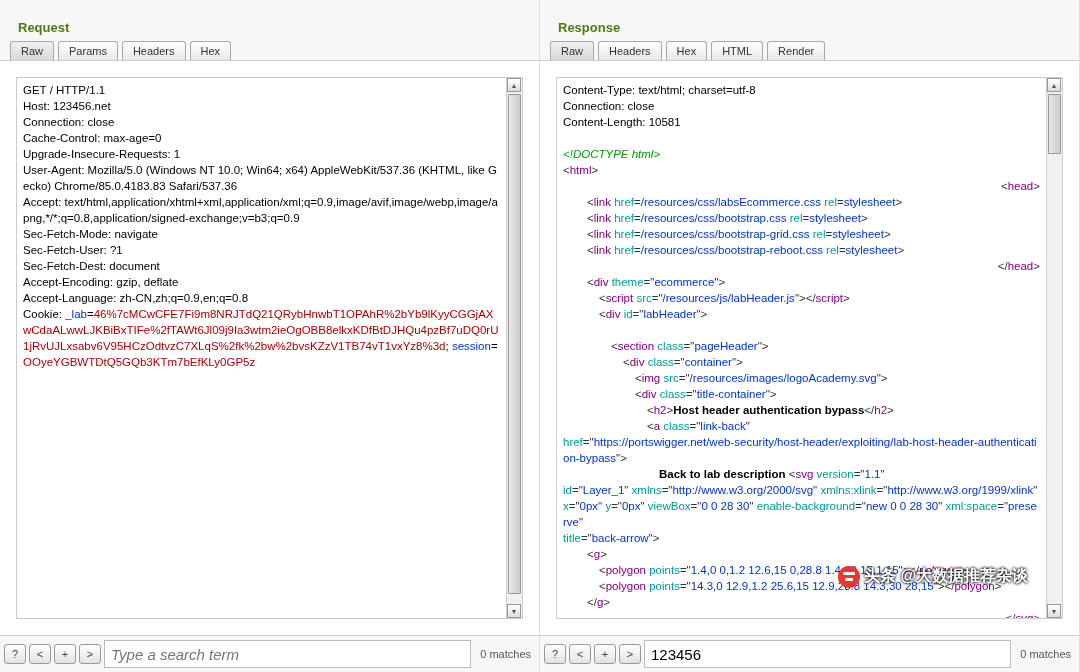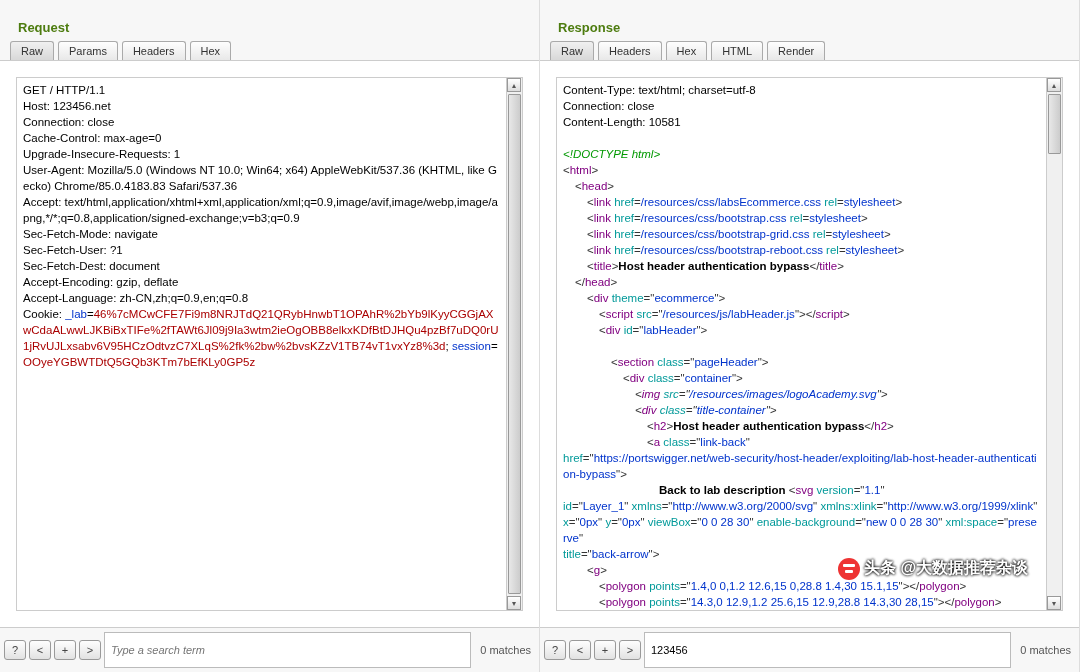--- a/index.html
+++ b/index.html
@@ -108,46 +108,46 @@
   align-items: center;
   justify-content: center;
   font-size: 11px;
   cursor: pointer;
   color: #444;
 }
 .search-input {
   flex: 1;
   border: 1px solid #bbb;
   padding: 2px 6px;
-  height: 36px;
-  font-size: 11px;
+  height: 28px;
+  font-size: 15px;
   font-style: italic;
   color: #888;
 }
 .search-input.hasval { font-style: normal; color: #000; }
 .matches {
   padding: 0 4px 0 6px;
   color: #555;
   font-size: 11px;
   white-space: nowrap;
 }
 
 .blk { color: #000; }
 .blue { color: #0033cc; }
 .red { color: #aa0000; }
 .teal { color: #009999; }
 .green { color: #009900; }
 .purple { color: #800080; }
 .bold { font-weight: bold; }
-.ind1 { padding-left: 12px; display: block; }
+.ind1 { padding-left: 12px; display: block; text-align: right; }
 .ind2 { padding-left: 24px; display: block; }
 .ind3 { padding-left: 36px; display: block; }
 .ind4 { padding-left: 48px; display: block; }
 .ind5 { padding-left: 60px; display: block; }
-.ind6 { padding-left: 72px; display: block; font-style: italic; }
+.ind6 { padding-left: 72px; display: block; }
 .ind7 { padding-left: 84px; display: block; }
 .ind8 { padding-left: 96px; display: block; }
 .line { display: block; }
 .watermark {
   position: absolute;
   right: 34px;
   bottom: 30px;
   font-size: 16px;
 }
 .watermark .cn { color: #fff; text-shadow: 0 0 3px #000,0 0 3px #000; font-weight: bold; }
@@ -223,21 +223,20 @@
       <span class="line blk">Connection: close</span>
       <span class="line blk">Content-Length: 10581</span>
       <span class="line">&nbsp;</span>
       <span class="line green"><i>&lt;<span>!DOCTYPE html</span>&gt;</i></span>
       <span class="line">&lt;<span class="purple">html</span>&gt;</span>
       <span class="ind1">&lt;<span class="purple">head</span>&gt;</span>
       <span class="ind2">&lt;<span class="purple">link</span> <span class="teal">href</span>=<span class="blue">/resources/css/labsEcommerce.css</span> <span class="teal">rel</span>=<span class="blue">stylesheet</span>&gt;</span>
       <span class="ind2">&lt;<span class="purple">link</span> <span class="teal">href</span>=<span class="blue">/resources/css/bootstrap.css</span> <span class="teal">rel</span>=<span class="blue">stylesheet</span>&gt;</span>
       <span class="ind2">&lt;<span class="purple">link</span> <span class="teal">href</span>=<span class="blue">/resources/css/bootstrap-grid.css</span> <span class="teal">rel</span>=<span class="blue">stylesheet</span>&gt;</span>
       <span class="ind2">&lt;<span class="purple">link</span> <span class="teal">href</span>=<span class="blue">/resources/css/bootstrap-reboot.css</span> <span class="teal">rel</span>=<span class="blue">stylesheet</span>&gt;</span>
-      <span class="ind2">&lt;<span class="purple">title</span>&gt;<span class="bold blk">Host header authentication bypass</span>&lt;/<span class="purple">title</span>&gt;</span>
       <span class="ind1">&lt;/<span class="purple">head</span>&gt;</span>
       <span class="ind2">&lt;<span class="purple">div</span> <span class="teal">theme</span>="<span class="blue">ecommerce</span>"&gt;</span>
       <span class="ind3">&lt;<span class="purple">script</span> <span class="teal">src</span>="<span class="blue">/resources/js/labHeader.js</span>"&gt;&lt;/<span class="purple">script</span>&gt;</span>
       <span class="ind3">&lt;<span class="purple">div</span> <span class="teal">id</span>="<span class="blue">labHeader</span>"&gt;</span>
       <span class="line">&nbsp;</span>
       <span class="ind4">&lt;<span class="purple">section</span> <span class="teal">class</span>="<span class="blue">pageHeader</span>"&gt;</span>
       <span class="ind5">&lt;<span class="purple">div</span> <span class="teal">class</span>="<span class="blue">container</span>"&gt;</span>
       <span class="ind6">&lt;<span class="purple">img</span> <span class="teal">src</span>="<span class="blue">/resources/images/logoAcademy.svg</span>"&gt;</span>
       <span class="ind6">&lt;<span class="purple">div</span> <span class="teal">class</span>="<span class="blue">title-container</span>"&gt;</span>
       <span class="ind7">&lt;<span class="purple">h2</span>&gt;<span class="bold blk">Host header authentication bypass</span>&lt;/<span class="purple">h2</span>&gt;</span>

